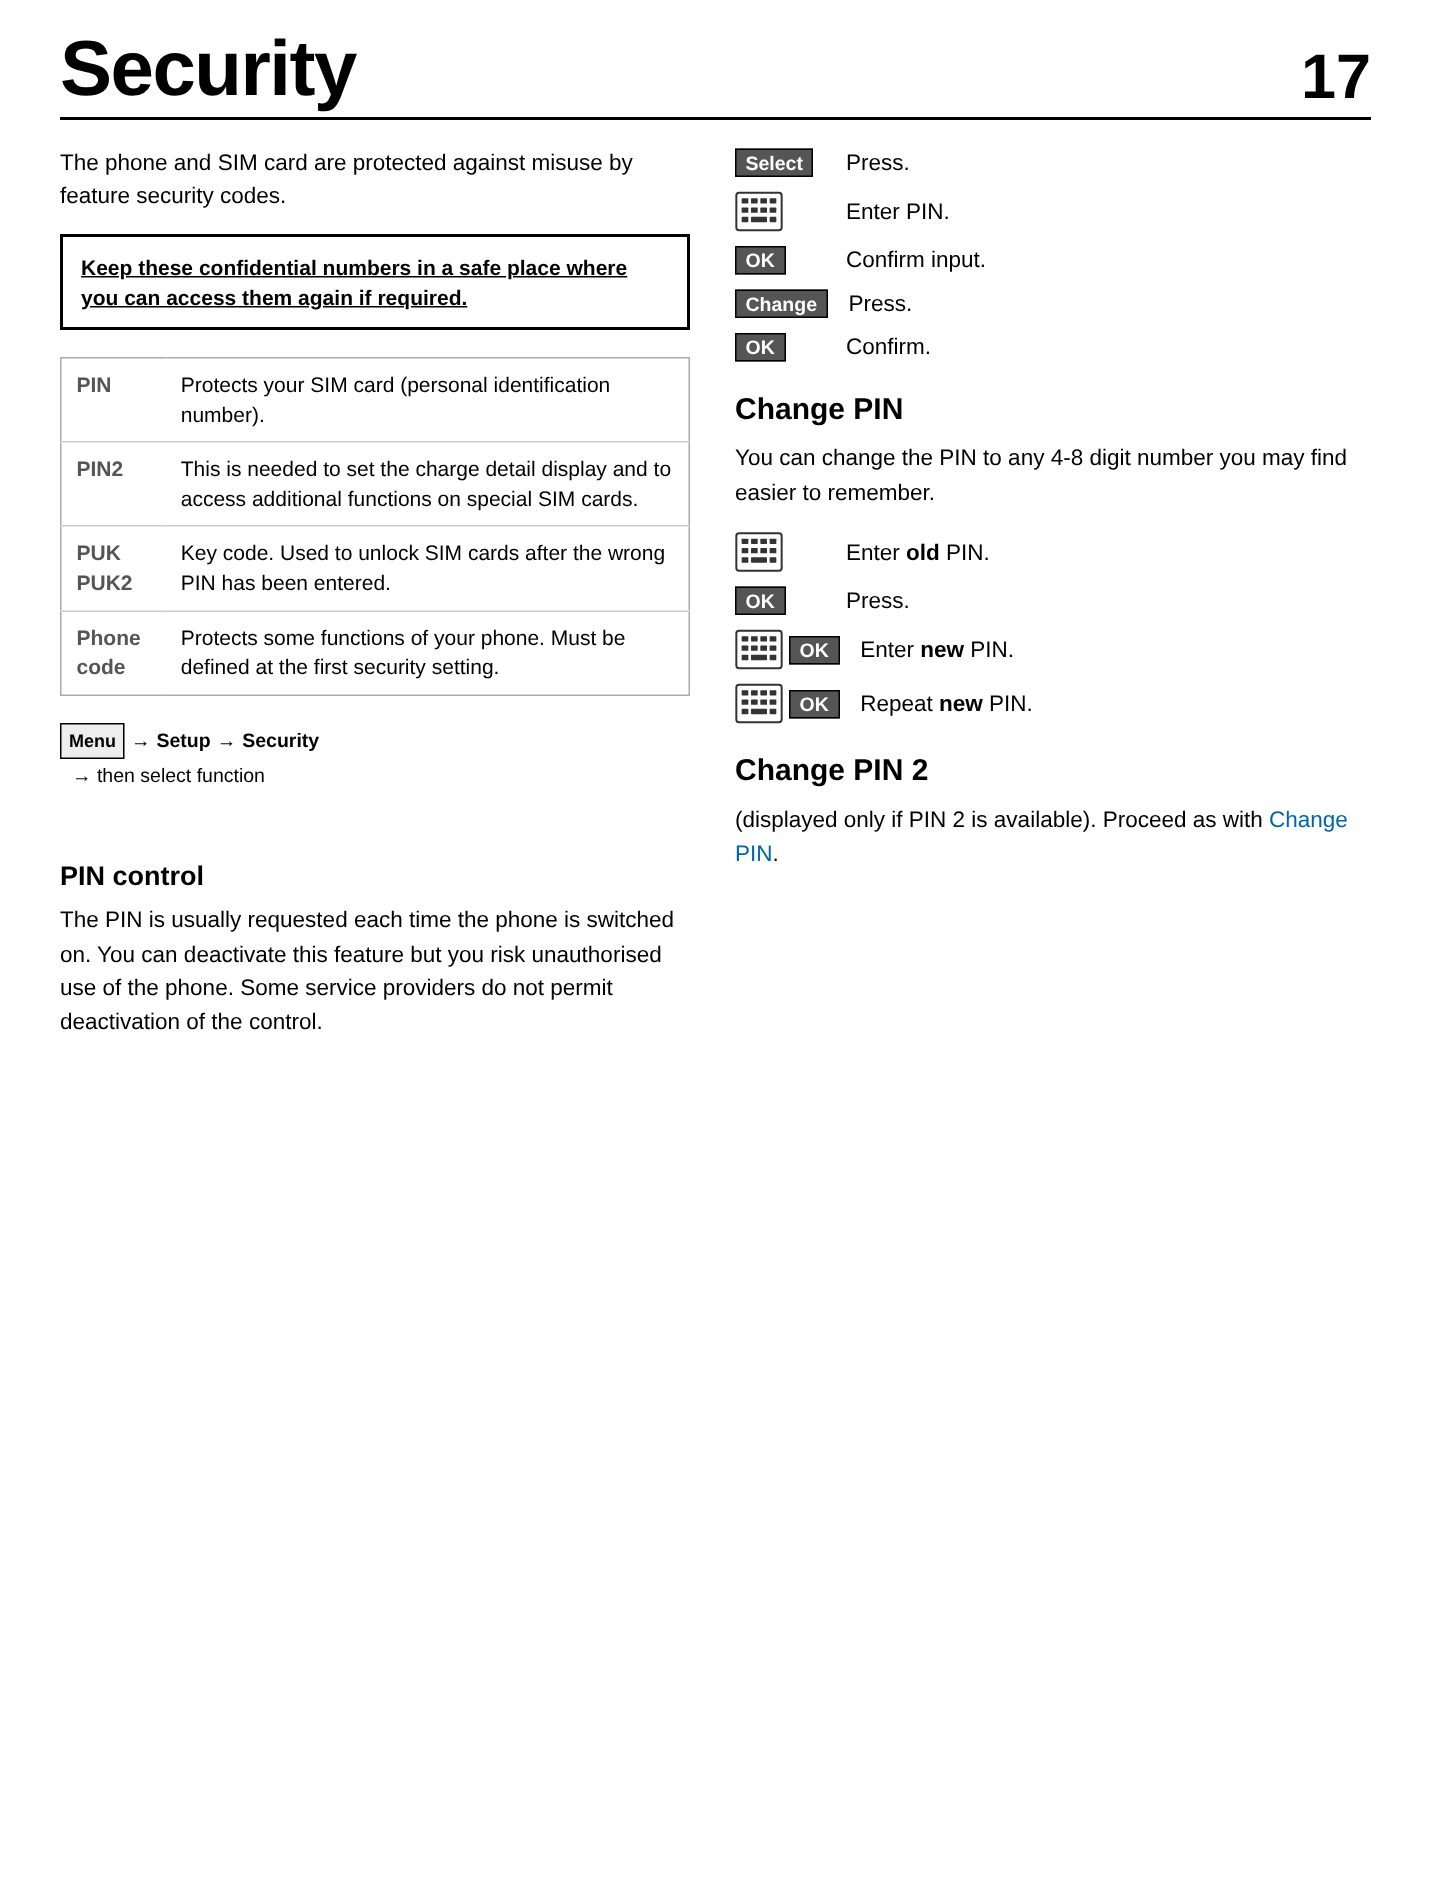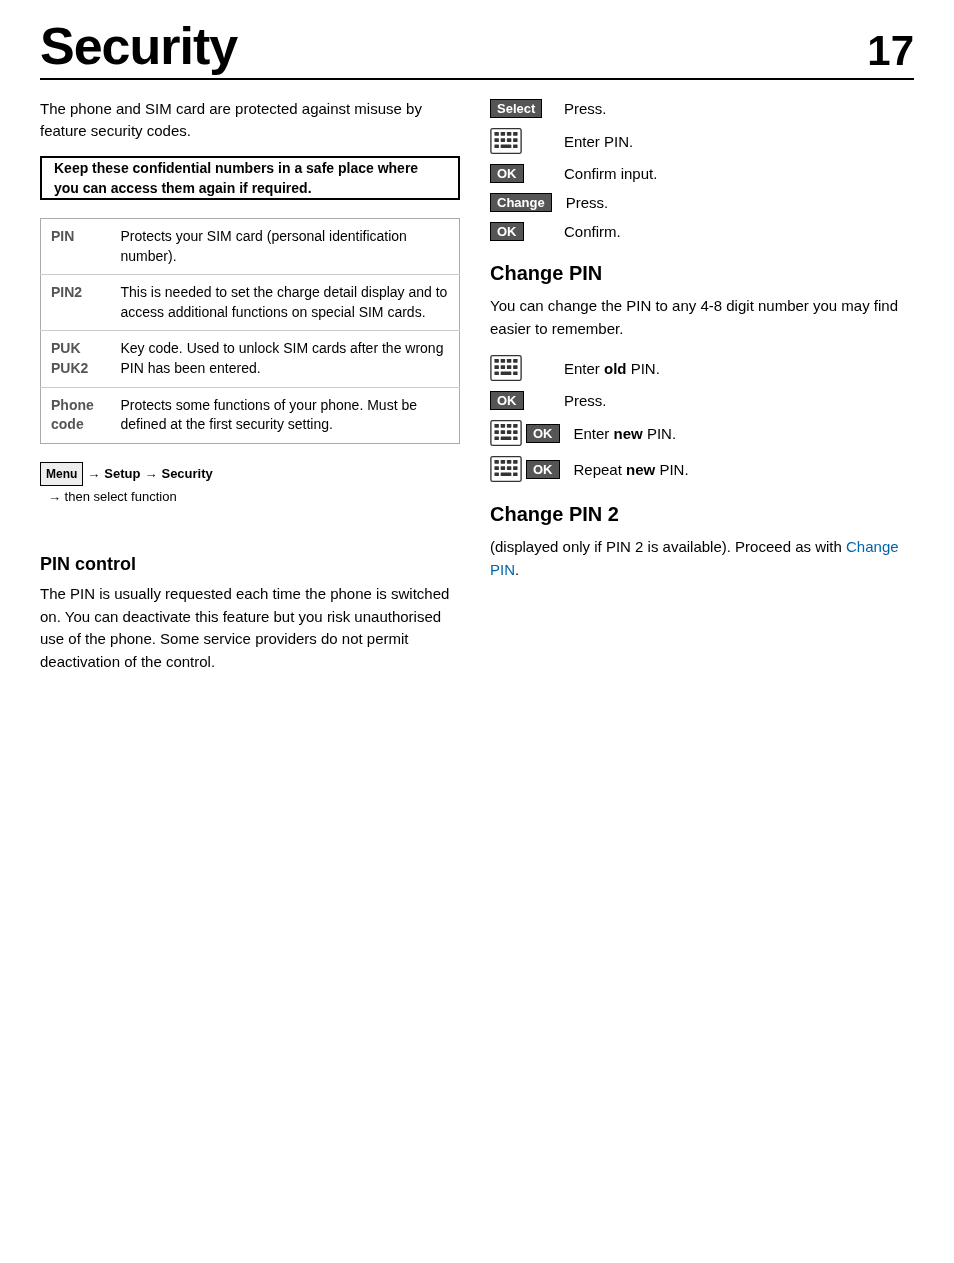--- a/index.html
+++ b/index.html
@@ -57,22 +57,23 @@
     
     .intro-text {
       font-size: 15px;
       line-height: 1.45;
       margin-bottom: 14px;
     }
 
     
     .warning-box {
       border: 2px solid #000;
-      padding: 0 12px;
+      padding: 10px 12px;
       margin-bottom: 18px;
+      text-decoration: underline;
     }
     .warning-box p {
       font-size: 14px;
       font-weight: bold;
       line-height: 1.45;
     }
 
     
     .def-table {
       border: 1px solid #aaa;

